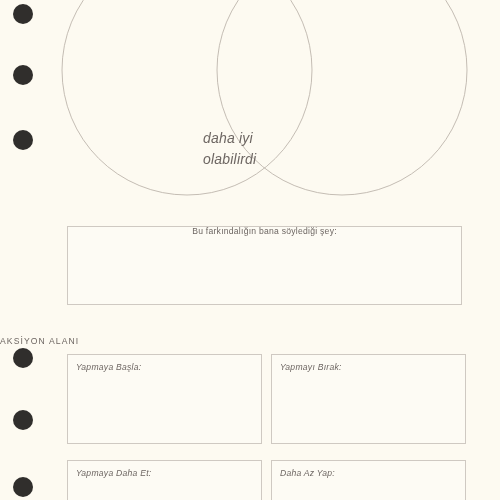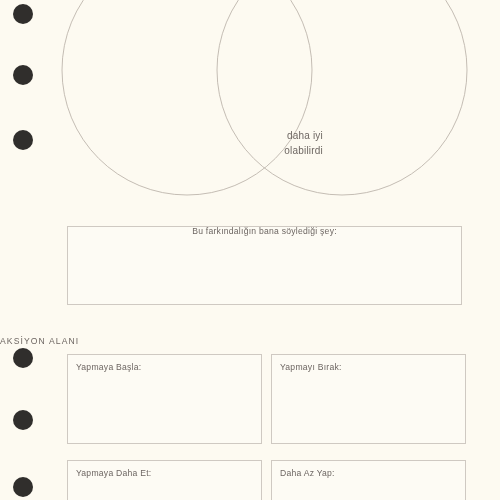--- a/index.html
+++ b/index.html
@@ -35,25 +35,26 @@
   #venn {
     position: absolute;
     left: 0;
     top: 0;
     width: 500px;
     height: 215px;
   }
   .venn-label {
     position: absolute;
     width: 120px;
-    text-align: right;
-    font-size: 10px;
+    text-align: left;
+    font-size: 14px;
     line-height: 1.5;
     color: #6d6662;
     letter-spacing: .2px;
+    font-style: italic;
   }
 
   
   .box {
     position: absolute;
     border: 1px solid #cfc9c2;
     background: #fdfbf4;
     box-sizing: border-box;
   }
   .box-title {
@@ -95,20 +96,21 @@
     border: 1px solid #cfc9c2;
     background: #fdfbf4;
     box-sizing: border-box;
   }
   .action-label {
     position: absolute;
     font-size: 8.6px;
     color: #6d6662;
     letter-spacing: .25px;
     white-space: nowrap;
+    font-style: italic;
   }
 </style>
 </head>
 <body>
 
 <div id="page">
 
   <div class="hole" style="top:4px"></div>
   <div class="hole" style="top:65px"></div>
   <div class="hole" style="top:130px"></div>

